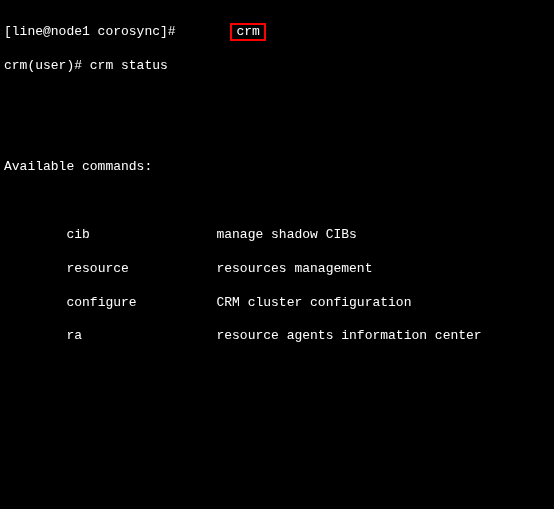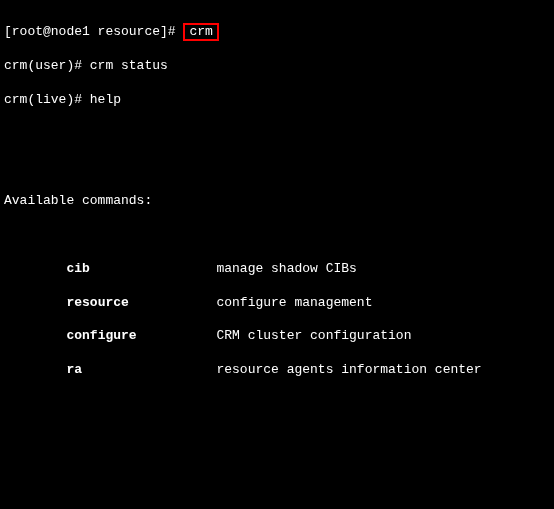--- a/index.html
+++ b/index.html
@@ -16,37 +16,37 @@
   }
   .terminal {
     padding: 6px 4px;
     white-space: pre;
   }
   .hl {
     border: 2px solid #ff0000;
     padding: 0 4px;
     display: inline-block;
     line-height: 1.1;
+    margin-left: 47px;
   }
   .row { white-space: pre; }
-  .cmdcol { display:inline-block; width:150px;font-weight:bold; }
+  .cmdcol { display:inline-block; width:150px; }
 </style>
 </head>
 <body>
 
 <div class="terminal">
-<div class="row"><span>[root@node1 resource]# </span><span class="hl">crm</span></div>
+<div class="row"><span>[line@node1 corosync]# </span><span class="hl">crm</span></div>
 <div class="row">crm(user)# crm status</div>
-<div class="row">crm(live)# help</div>
 <div class="row">&nbsp;</div>
 <div class="row">&nbsp;</div>
 <div class="row">Available commands:</div>
 <div class="row">&nbsp;</div>
 <div class="row">        <span class="cmdcol">cib</span><span>manage shadow CIBs</span></div>
-<div class="row">        <span class="cmdcol">resource</span><span>configure management</span></div>
+<div class="row">        <span class="cmdcol">resource</span><span>resources management</span></div>
 <div class="row">        <span class="cmdcol">configure</span><span>CRM cluster configuration</span></div>
 <div class="row">        <span class="cmdcol">ra</span><span>resource agents information center</span></div>
 
 
 
 
 
 
 
 

